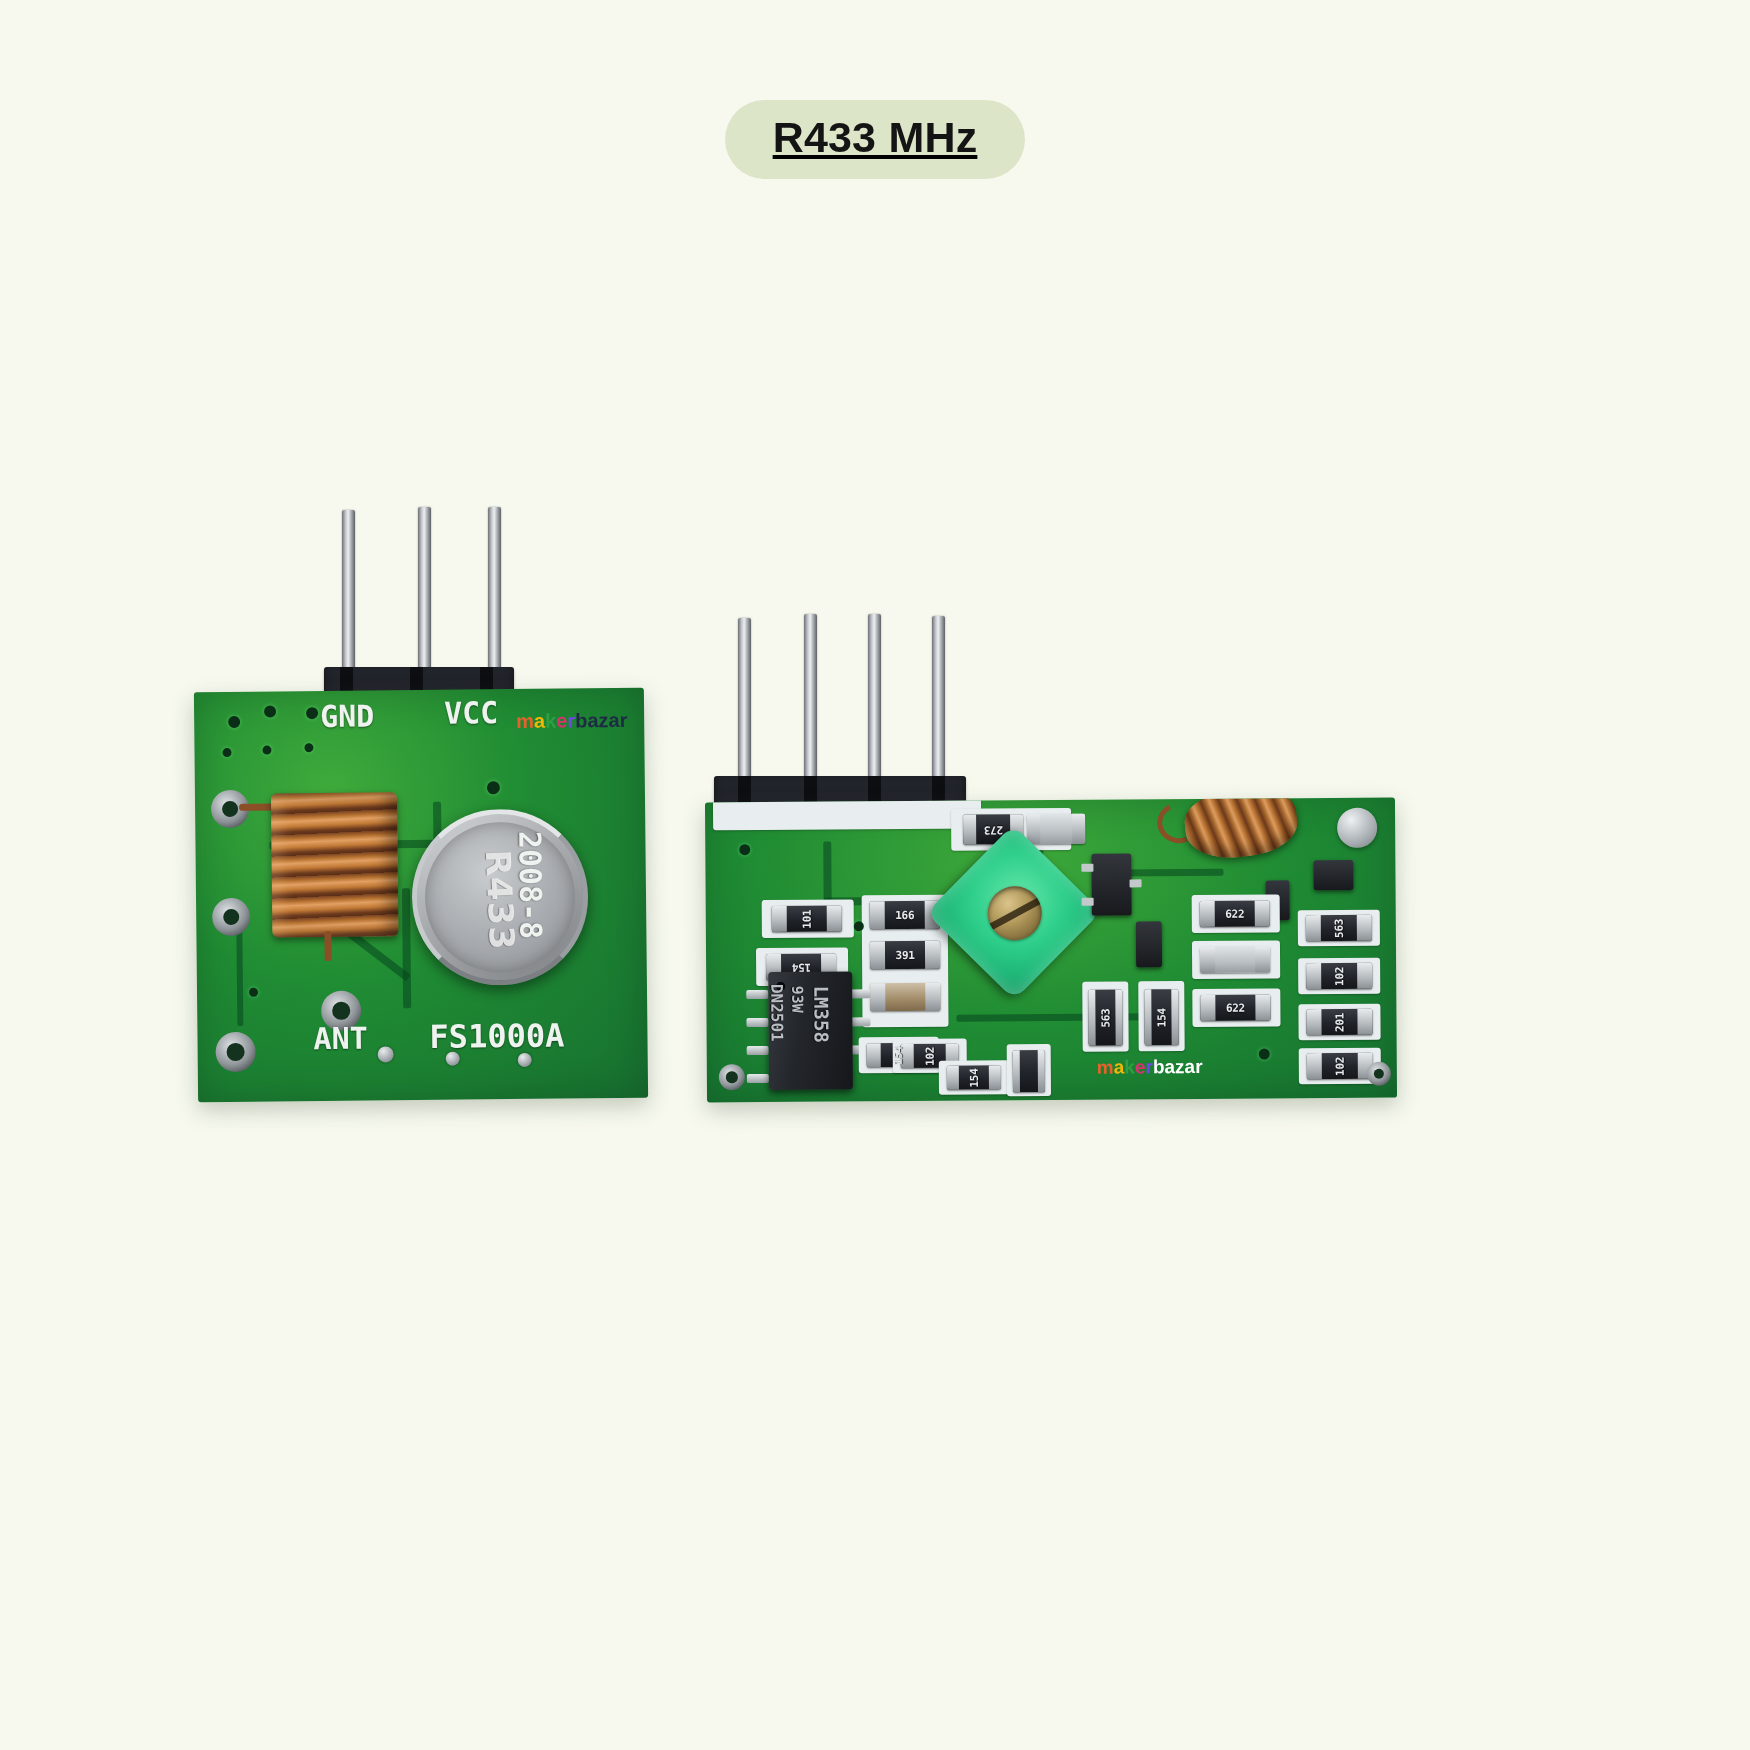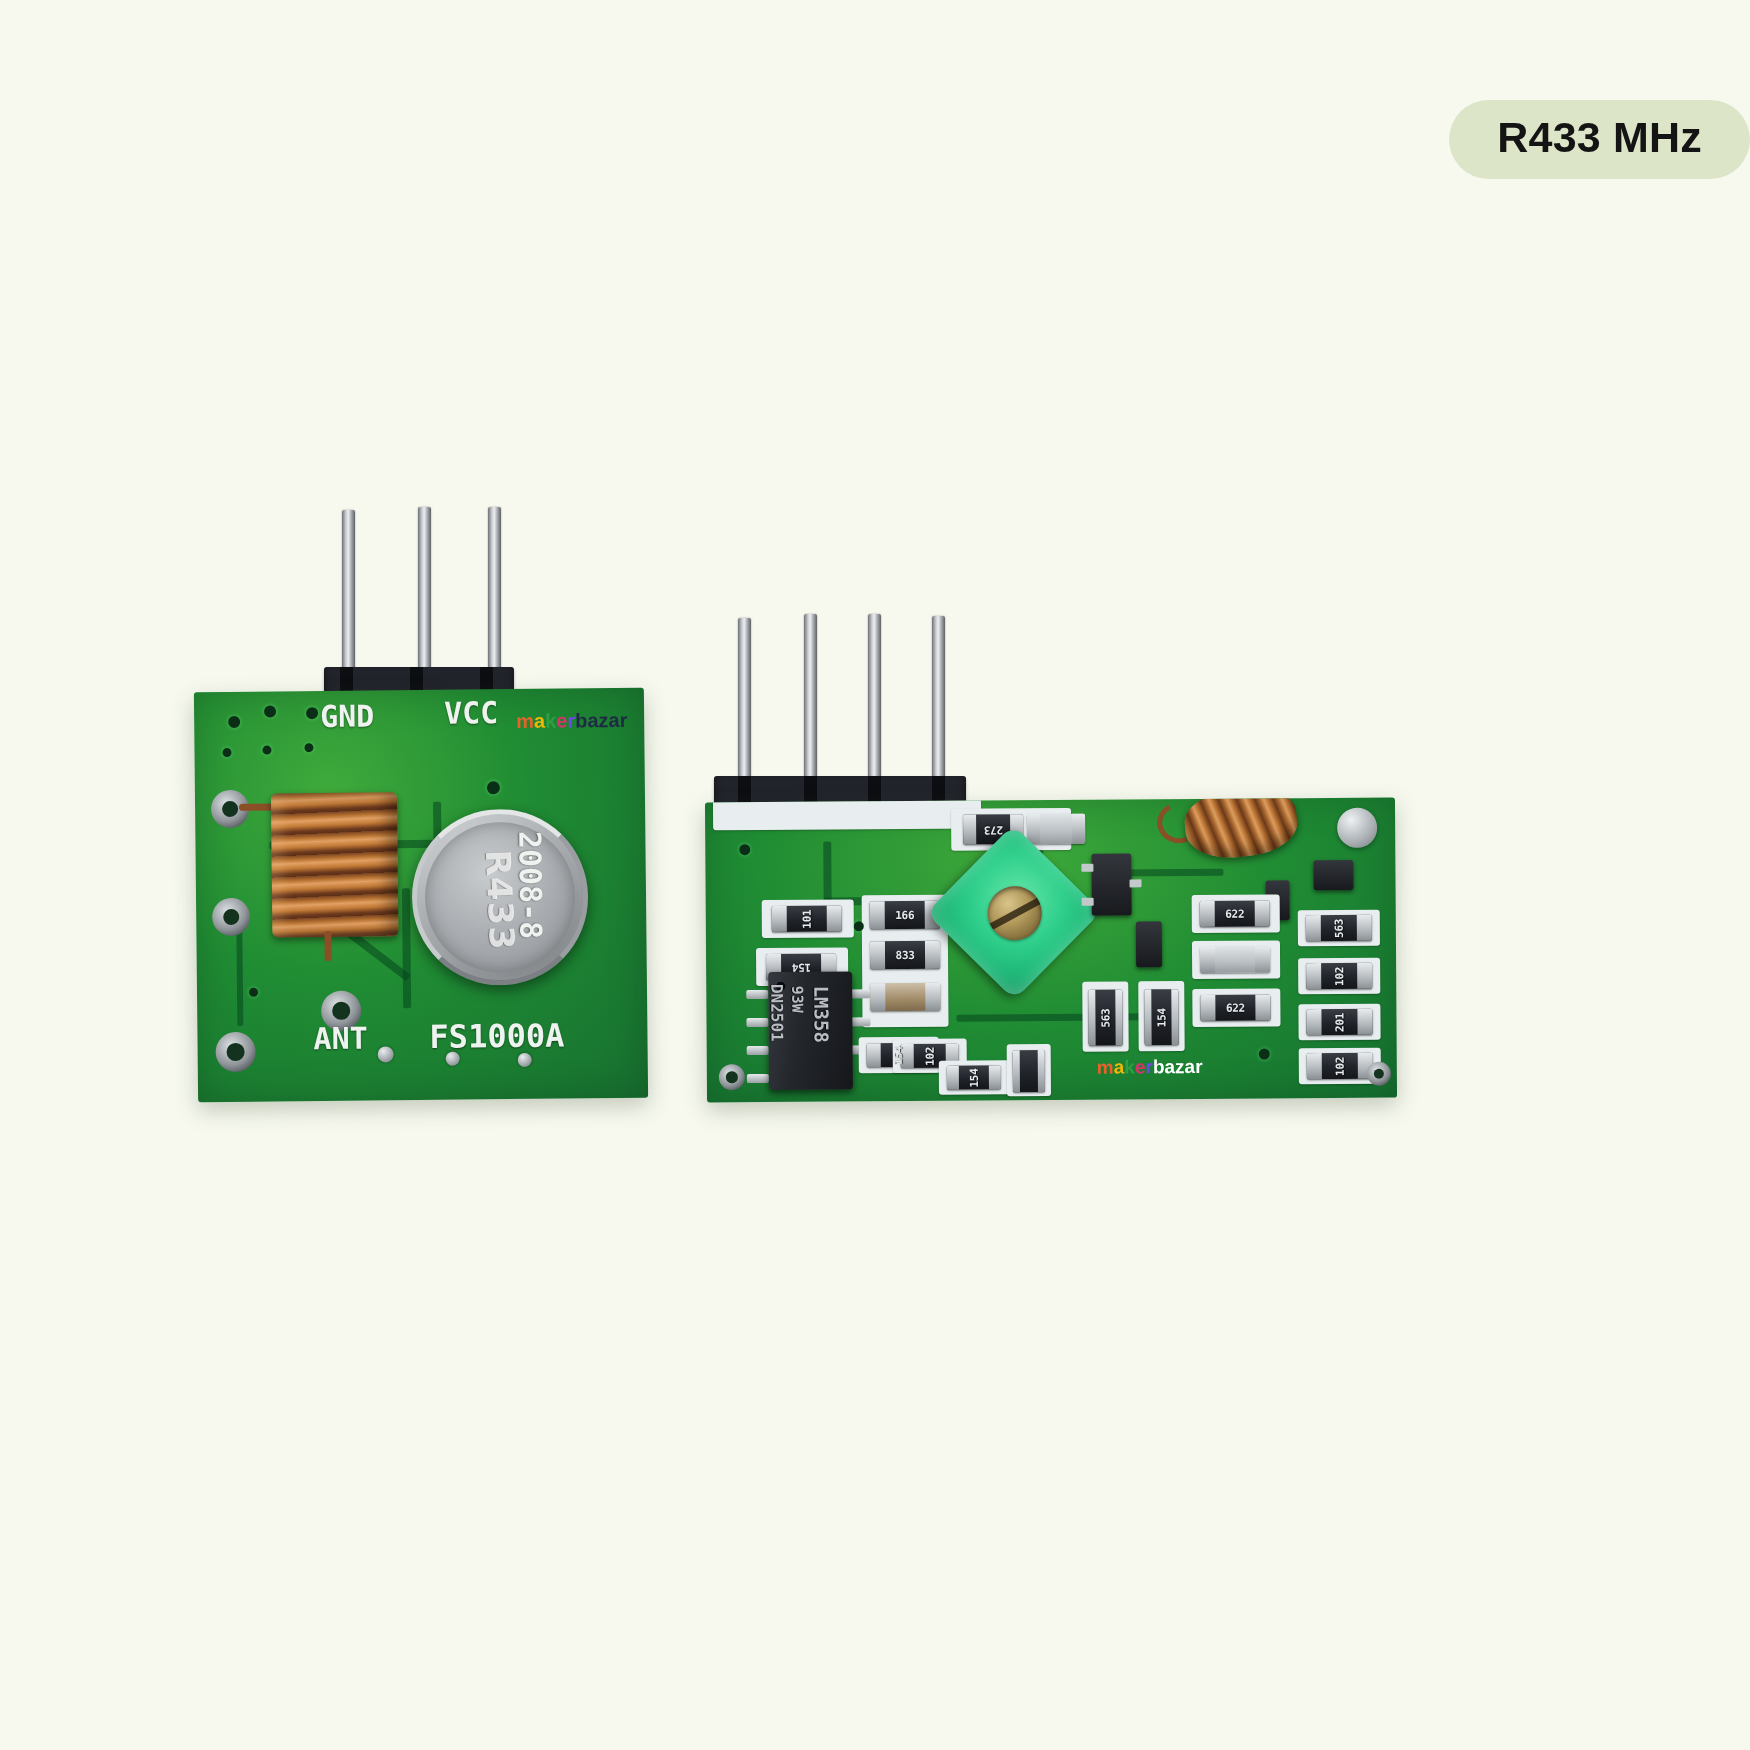--- a/index.html
+++ b/index.html
@@ -8,21 +8,21 @@
     background: #f7f9ef;
     font-family: "Liberation Sans", sans-serif;
     position: relative;
     overflow: hidden;
   }
 
   
   #badge-wrap {
     position: absolute;
     top: 100px; left: 0; width: 100%;
-    display: flex; justify-content: flex-end;
+    display: flex; justify-content: center; text-decoration: underline;
   }
   #badge {
     background: #dde5c8;
     border-radius: 40px;
     padding: 16px 48px 20px 48px;
     font-size: 43px;
     font-weight: bold;
     color: #141414;
     letter-spacing: 0.2px;
     line-height: 1;
@@ -386,21 +386,21 @@
       <div class="smd-pad" style="left:56px; top:98px; width:92px; height:38px;"></div>
       <div class="smd vert" style="left:66px; top:104px; width:70px; height:26px;">
         <span class="smd-txt">101</span>
       </div>
 
       <div class="smd-pad" style="left:156px; top:94px; width:86px; height:132px;"></div>
       <div class="smd" style="left:164px; top:100px; width:70px; height:28px;">
         <span class="smd-txt">166</span>
       </div>
       <div class="smd" style="left:164px; top:140px; width:70px; height:28px;">
-        <span class="smd-txt">833</span>
+        <span class="smd-txt">391</span>
       </div>
       <div class="smd beige" style="left:164px; top:182px; width:70px; height:28px;"></div>
 
       <div class="smd-pad" style="left:50px; top:146px; width:92px; height:38px;"></div>
       <div class="smd rot180" style="left:60px; top:152px; width:70px; height:26px;">
         <span class="smd-txt">154</span>
       </div>
 
       <div class="ic-pin" style="left:40px; top:188px;"></div>
       <div class="ic-pin" style="left:40px; top:216px;"></div>

